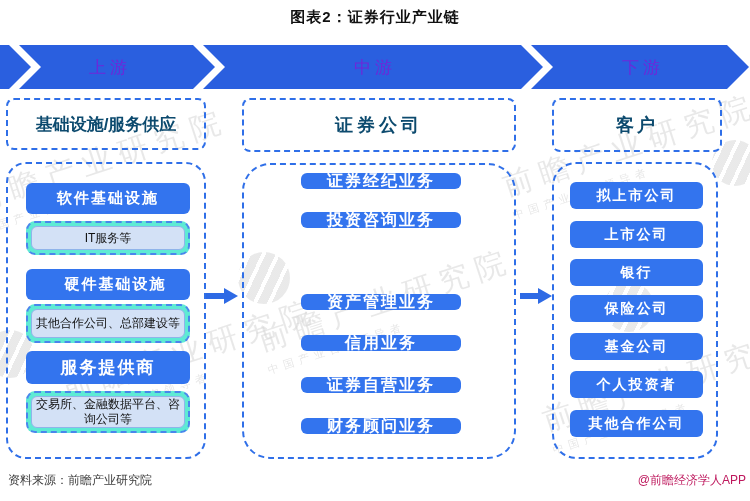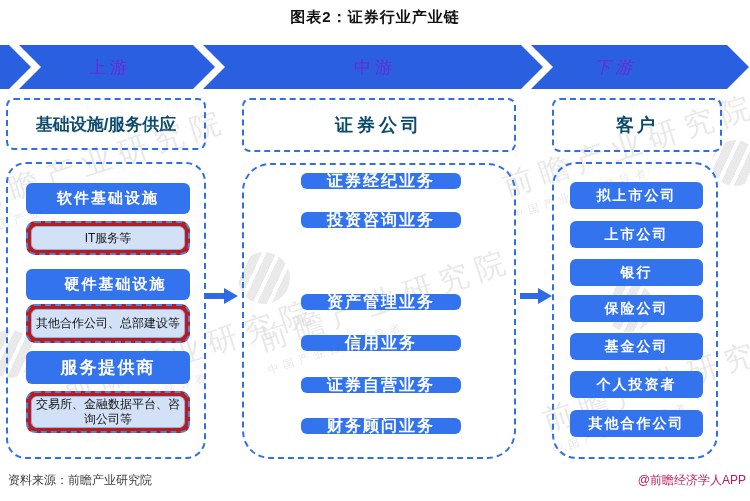--- a/index.html
+++ b/index.html
@@ -16,21 +16,21 @@
   }
   
   .banner { position: absolute; left: 0; top: 45px; width: 750px; height: 44px; }
   .banner svg { position: absolute; left: 0; top: 0; }
   .banner-label {
     position: absolute; top: 11px; color: #6d28d9; font-size: 17px;
     letter-spacing: 4px; text-align: center;
   }
   .bl-1 { left: 30px;  width: 160px; }
   .bl-2 { left: 235px; width: 280px; }
-  .bl-3 { left: 530px; width: 170px; font-style: italic; }
+  .bl-3 { left: 558px; width: 170px; }
   
   .col-header {
     position: absolute; border: 2px dashed #2f6fe8; border-radius: 8px;
     background: #ffffff00; display: flex; align-items: center; justify-content: center;
     font-weight: bold; color: #0c4a6e;
   }
   .col-body {
     position: absolute; border: 2px dashed #2f6fe8; background: #ffffff00;
   }
   #col1-header { left: 6px;  top: 98px; width: 200px; height: 52px; font-size: 17px; }
@@ -42,21 +42,21 @@
   
   .item {
     position: absolute; display: flex; align-items: center; justify-content: center;
     text-align: center;
   }
   .item.solid {
     background: #3374ee; color: #ffffff; border-radius: 6px;
     font-weight: bold; letter-spacing: 2px;
   }
   .item.dashed {
-    border: 2px dashed #4a86ec; border-radius: 9px; padding: 3px; background: #b91c1c;
+    border: 2px dashed #4a86ec; border-radius: 9px; padding: 3px; background: #5eead4;
   }
   .item.dashed .inner {
     width: 100%; height: 100%; background: #d3e1f6; border: 1px solid #90b4ea;
     border-radius: 6px; display: flex; align-items: center; justify-content: center;
     font-size: 12px; color: #111; line-height: 1.25; padding: 0 4px;
   }
   
   .c1 { left: 18px; width: 164px; }
   #c1i0 { top: 19px;  height: 31px; font-size: 15px; }
   #c1i1 { top: 57px;  height: 34px; }

